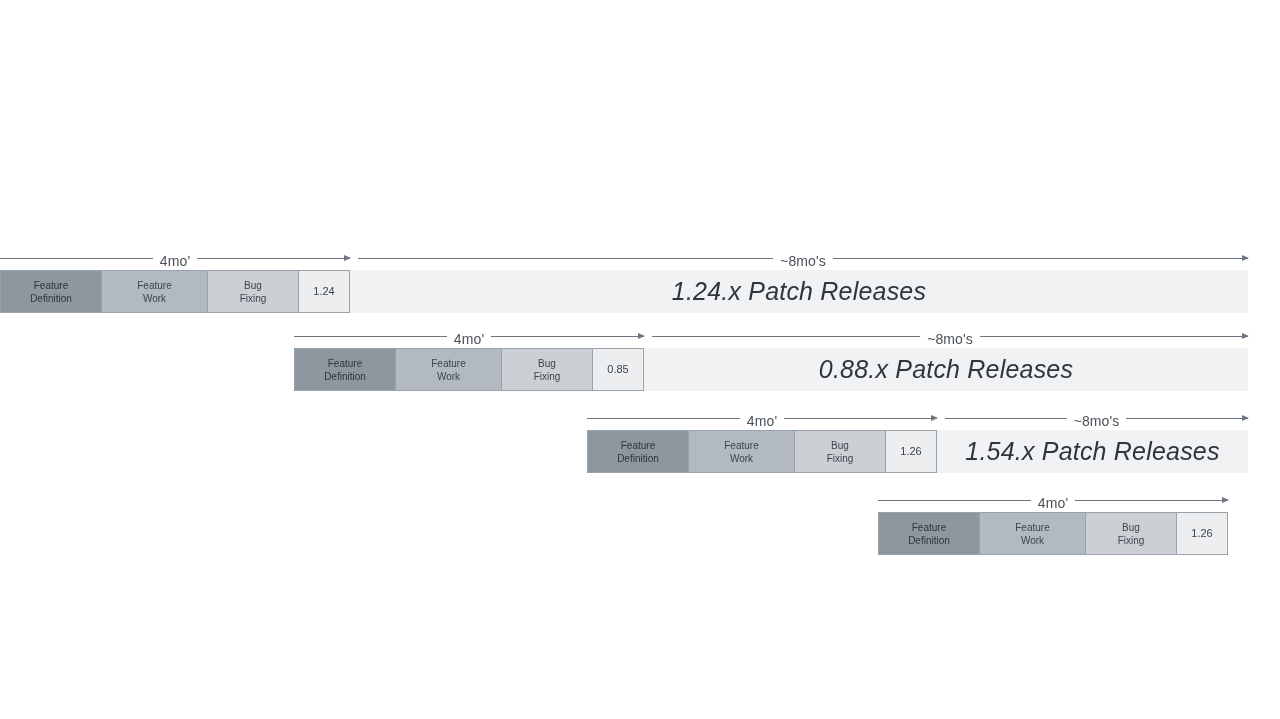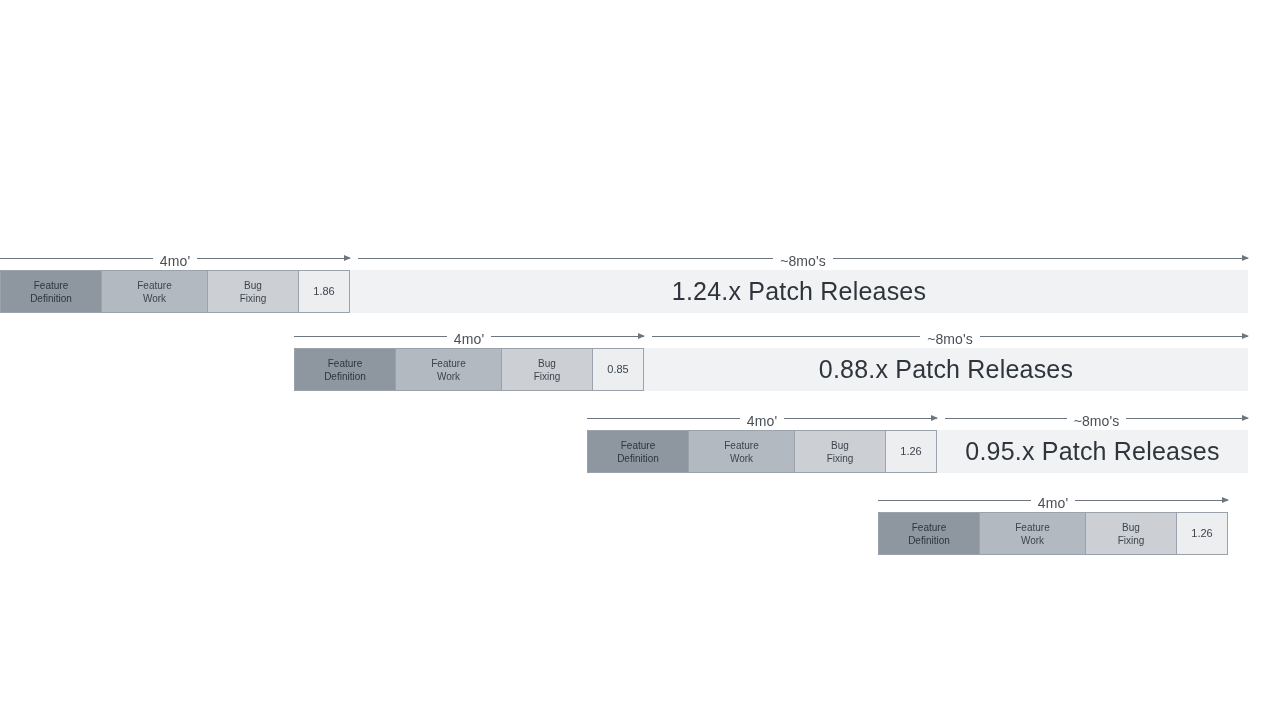--- a/index.html
+++ b/index.html
@@ -96,20 +96,21 @@
   .phase.version { background: #eceef0; font-size: 11px; }
 
   .patch-band {
     background: #f1f2f4;
     display: flex;
     align-items: center;
     justify-content: center;
     color: #2f353c;
     font-size: 25px;
     letter-spacing: 0.2px;
+    font-style: italic;
   }
 </style>
 </head>
 <body>
 
 <div id="slide">
 
   <div class="release-row" style="left:0px; top:248px; width:1248px;">
 
     <div class="dim" style="left:0px; width:350px;">
@@ -124,21 +125,21 @@
       <div class="seg right"></div>
     </div>
 
     <div class="band" style="left:0px; width:1248px;">
       <div class="phase def" style="width:102px;">Feature
 Definition</div>
       <div class="phase work" style="width:106px;">Feature
 Work</div>
       <div class="phase bug" style="width:91px;">Bug
 Fixing</div>
-      <div class="phase version" style="width:51px;">1.86</div>
+      <div class="phase version" style="width:51px;">1.24</div>
       <div class="patch-band" style="flex:1 1 auto;">1.24.x Patch Releases</div>
     </div>
   </div>
 
   <div class="release-row" style="left:294px; top:326px; width:954px;">
 
     <div class="dim" style="left:0px; width:350px;">
       <div class="seg left"></div>
       <div class="dim-label">4mo'</div>
       <div class="seg right"></div>
@@ -177,21 +178,21 @@
     </div>
 
     <div class="band" style="left:0px; width:661px;">
       <div class="phase def" style="width:102px;">Feature
 Definition</div>
       <div class="phase work" style="width:106px;">Feature
 Work</div>
       <div class="phase bug" style="width:91px;">Bug
 Fixing</div>
       <div class="phase version" style="width:51px;">1.26</div>
-      <div class="patch-band" style="flex:1 1 auto;">0.95.x Patch Releases</div>
+      <div class="patch-band" style="flex:1 1 auto;">1.54.x Patch Releases</div>
     </div>
   </div>
 
   <div class="release-row" style="left:878px; top:490px; width:350px;">
 
     <div class="dim" style="left:0px; width:350px;">
       <div class="seg left"></div>
       <div class="dim-label">4mo'</div>
       <div class="seg right"></div>
     </div>

